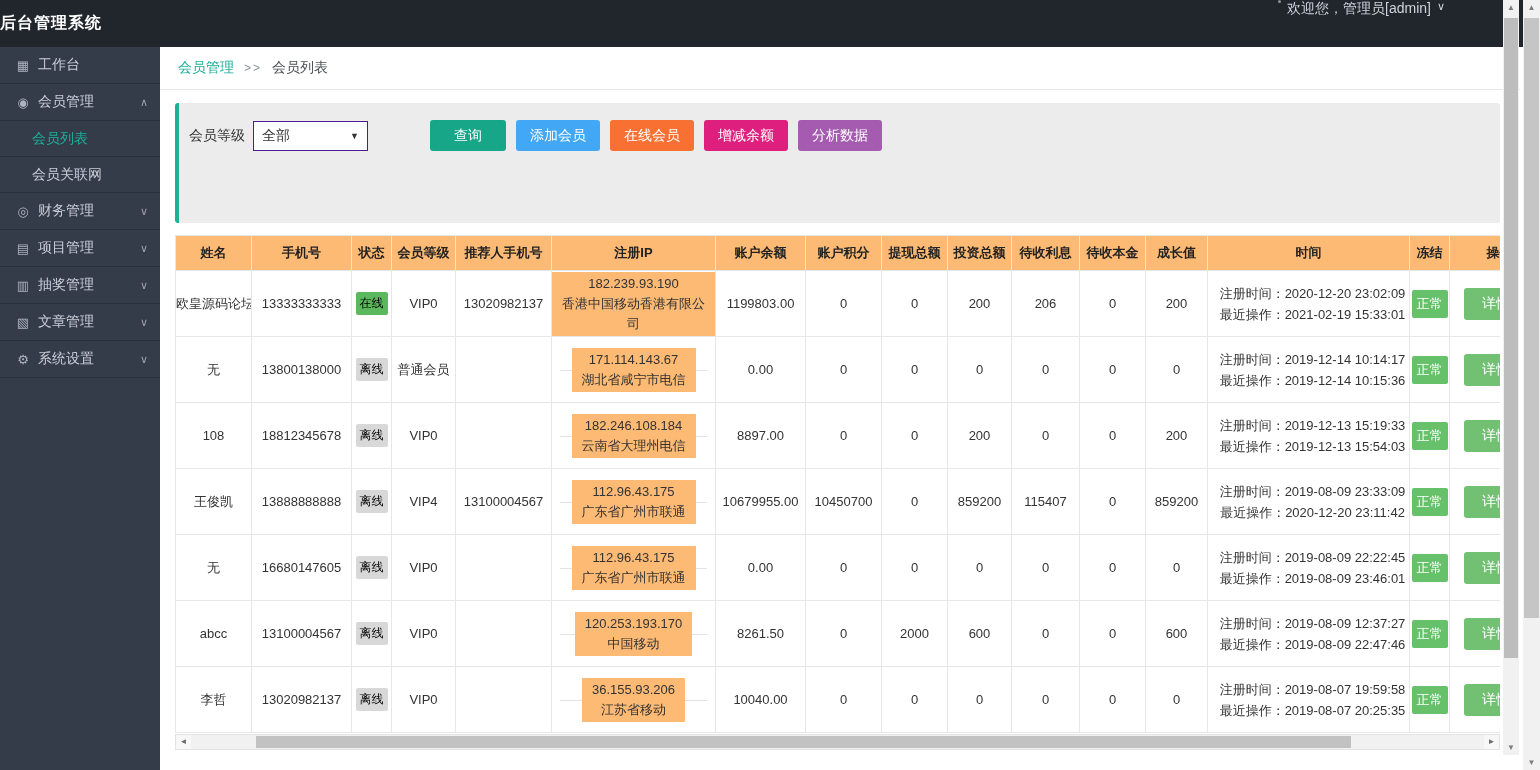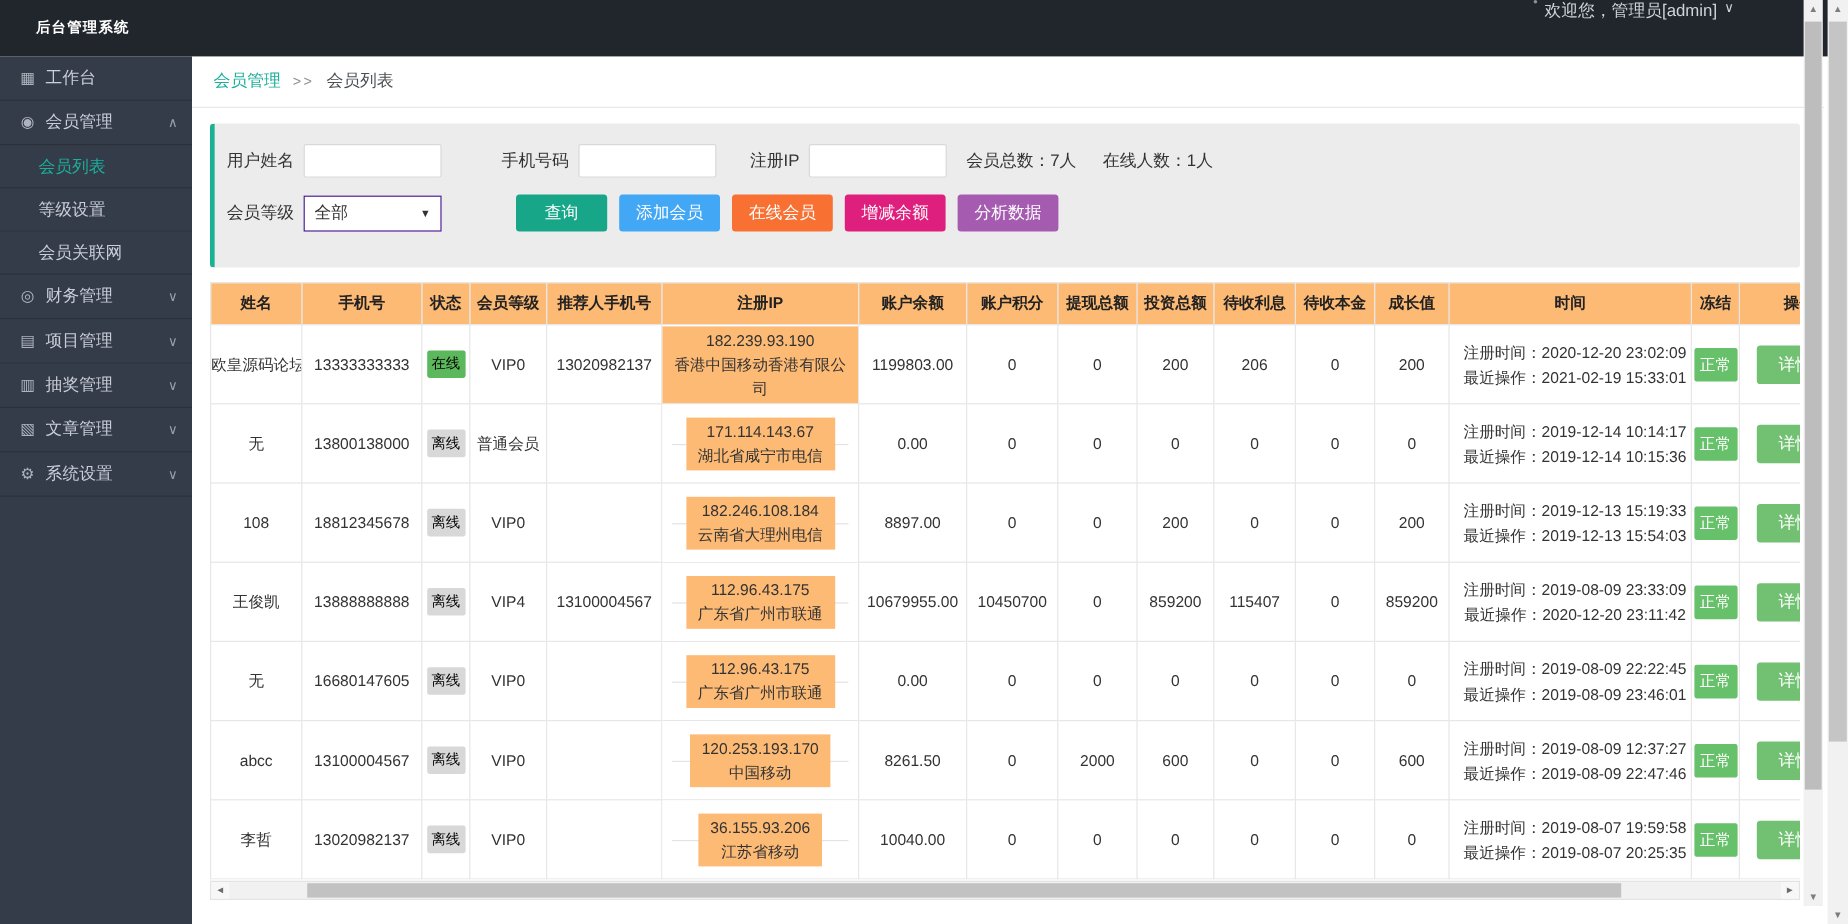--- a/index.html
+++ b/index.html
@@ -2,21 +2,21 @@
 <html><head>
 <meta charset="utf-8">
 <style>
   * { margin:0; padding:0; box-sizing:border-box; }
   html,body { width:1540px; height:770px; overflow:hidden; background:#fff;
     font-family:"Liberation Sans","DejaVu Sans",sans-serif; }
 
   
   .topbar { position:absolute; left:0; top:0; width:1540px; height:47px;
     background:#21252c; display:flex; align-items:center; z-index:30; }
-  .topbar .title { color:#fff; font-size:12px; font-weight:bold; margin-left:30px; letter-spacing:1px; }
+  .topbar .title { color:#fff; font-size:16px; font-weight:bold; letter-spacing:1px; }
   .topbar .welcome { position:absolute; right:95px; top:0; height:47px; display:flex;
     align-items:flex-start; color:#cfd3da; font-size:14px; gap:6px; cursor:pointer; }
   .topbar .dot { width:3px; height:3px; border-radius:50%; background:#8a8f98; display:inline-block; }
   .topbar .caret { font-size:11px; color:#cfd3da; }
 
   
   .sidebar { position:absolute; left:0; top:47px; width:160px; height:723px;
     background:#353c49; z-index:20; }
   .menu-item { display:flex; align-items:center; height:37px; padding:0 12px 0 14px;
     color:#c9ced8; font-size:14px; border-bottom:1px solid rgba(0,0,0,0.18); cursor:pointer; }
@@ -114,21 +114,20 @@
     <div class="menu-item">
       <span class="micon">▦</span>
       <span class="mlabel">工作台</span>
     </div>
     <div class="menu-item">
       <span class="micon">◉</span>
       <span class="mlabel">会员管理</span>
       <span class="arrow">∧</span>
     </div>
     <div class="submenu-item active">会员列表</div>
-    <div class="submenu-item">等级设置</div>
     <div class="submenu-item">会员关联网</div>
     <div class="menu-item">
       <span class="micon">◎</span>
       <span class="mlabel">财务管理</span>
       <span class="arrow">∨</span>
     </div>
     <div class="menu-item">
       <span class="micon">▤</span>
       <span class="mlabel">项目管理</span>
       <span class="arrow">∨</span>
@@ -153,30 +152,20 @@
 <div class="main">
   <div class="breadcrumb">
     <span class="bc-section">会员管理</span>
     <span class="bc-sep">&gt;&gt;</span>
     <span class="bc-page">会员列表</span>
   </div>
 
   <div class="content">
 
     <div class="filter">
-      <div class="frow frow1">
-        <span class="flabel g1">用户姓名</span>
-        <input class="finput" value="" style="">
-        <span class="flabel g2">手机号码</span>
-        <input class="finput" value="" style="">
-        <span class="flabel g3">注册IP</span>
-        <input class="finput" value="" style="">
-        <span class="stats">会员总数：7人</span>
-        <span class="stats">在线人数：1人</span>
-      </div>
       <div class="frow">
         <span class="flabel">会员等级</span>
         <div class="fselect">
           <span>全部</span>
           <span class="sel-caret">▼</span>
         </div>
         <div class="btnrow" id="btnrow">
             <button class="fbtn" style="background: rgb(24, 166, 137);">查询</button>
             <button class="fbtn" style="background: rgb(66, 167, 245);">添加会员</button>
             <button class="fbtn" style="background: rgb(248, 112, 50);">在线会员</button>

